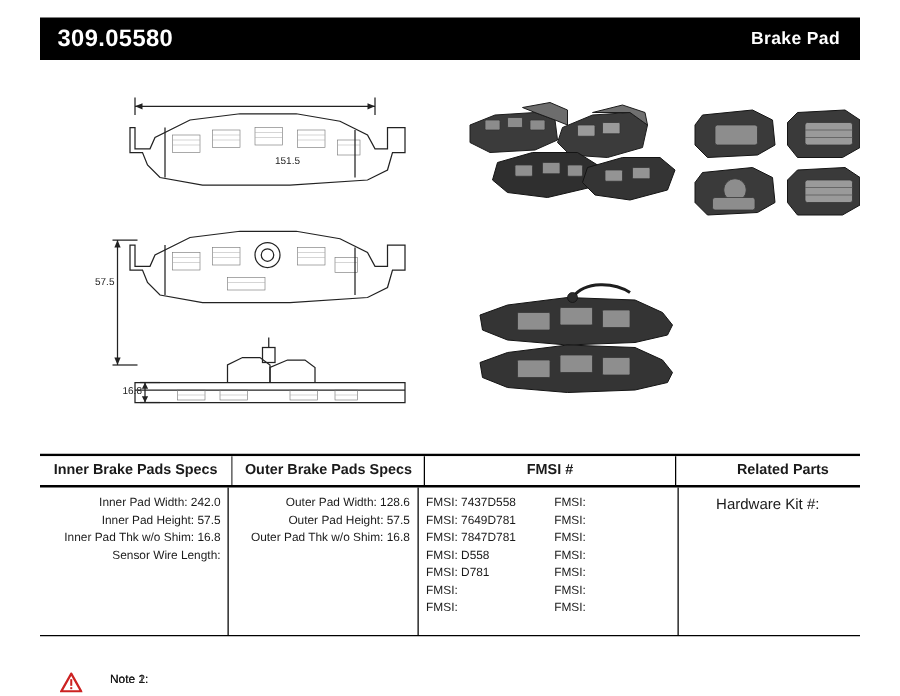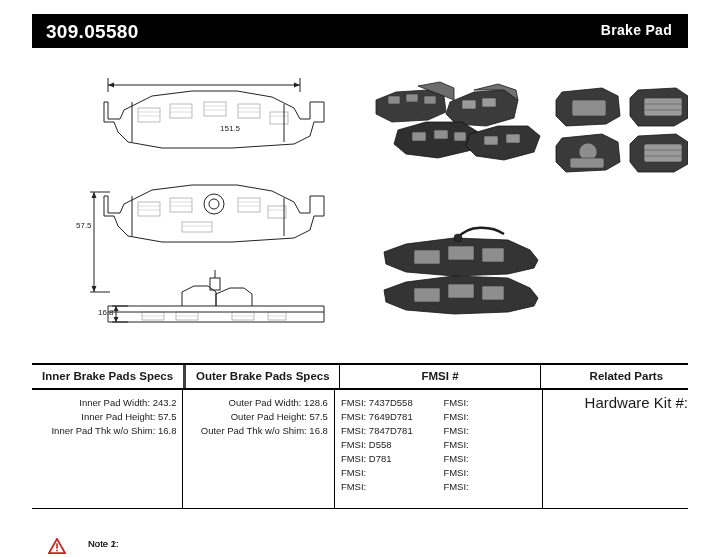--- a/index.html
+++ b/index.html
@@ -83,21 +83,21 @@
     background: #ffffff;
     border-bottom: 2px solid #000;
   }
   .spec-header > div {
     font-size: 11.5px;
     font-weight: bold;
     text-align: center;
     padding: 5px 2px 6px 2px;
     box-sizing: border-box;
   }
-  .col-inner  { width: 160px; border-right: 3px solid #404040; }
+  .col-inner  { width: 160px; border-right: 1px solid #404040; }
   .col-outer  { width: 160px; border-right: 1px solid #000; }
   .col-fmsi   { width: 208px; border-right: 1px solid #000; }
   .col-rel    { width: 128px; margin-left: 24px; }
 
   .spec-body {
     display: flex;
     min-height: 118px;
   }
   .spec-body > div {
     box-sizing: border-box;
@@ -122,25 +122,24 @@
   }
   .fmsi-row .fmsi-left {
     width: 104px;
     padding-left: 6px;
   }
   .fmsi-row .fmsi-right {
     width: 104px;
     padding-left: 4px;
   }
   .rel-line {
-    font-size: 15px;
+    font-size: 12px;
     line-height: 14px;
     padding-left: 6px;
     white-space: nowrap;
-    text-align: right;
   }
 
   
   .notes {
     position: absolute;
     left: 32px;
     top: 498px;
     width: 656px;
     height: 46px;
     margin-top: 36px;
@@ -382,23 +381,24 @@
     <div class="spec-header">
       <div class="col-inner">Inner Brake Pads Specs</div>
       <div class="col-outer">Outer Brake Pads Specs</div>
       <div class="col-fmsi">FMSI #</div>
       <div class="col-rel">Related Parts</div>
     </div>
 
     <div class="spec-body">
 
       <div class="col-inner">
-        <div class="spec-line">Inner Pad Width: 243.2</div>
+        <div class="spec-line">Inner Pad Width: 242.0</div>
         <div class="spec-line">Inner Pad Height: 57.5</div>
         <div class="spec-line">Inner Pad Thk w/o Shim: 16.8</div>
+        <div class="spec-line">Sensor Wire Length:</div>
       </div>
 
       <div class="col-outer">
         <div class="spec-line">Outer Pad Width: 128.6</div>
         <div class="spec-line">Outer Pad Height: 57.5</div>
         <div class="spec-line">Outer Pad Thk w/o Shim: 16.8</div>
       </div>
 
       <div class="col-fmsi">
         <div class="fmsi-row">

